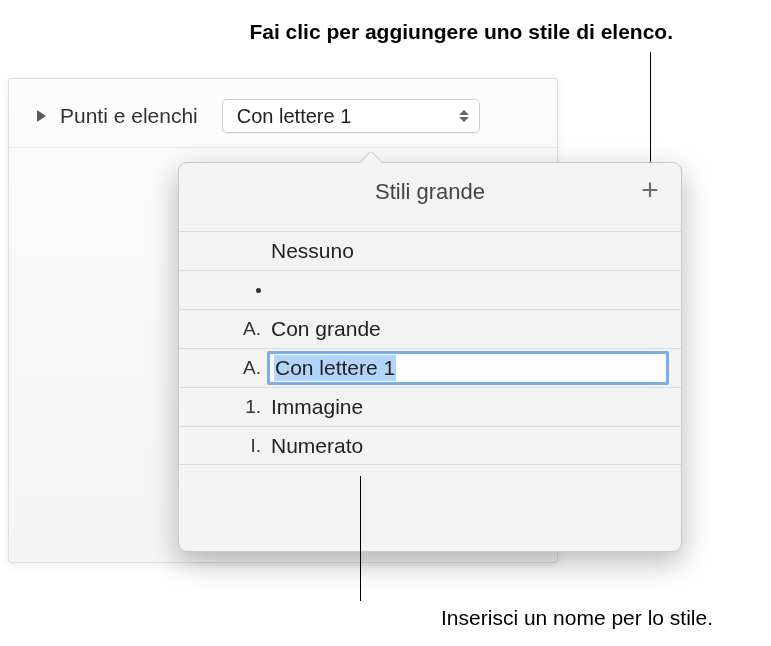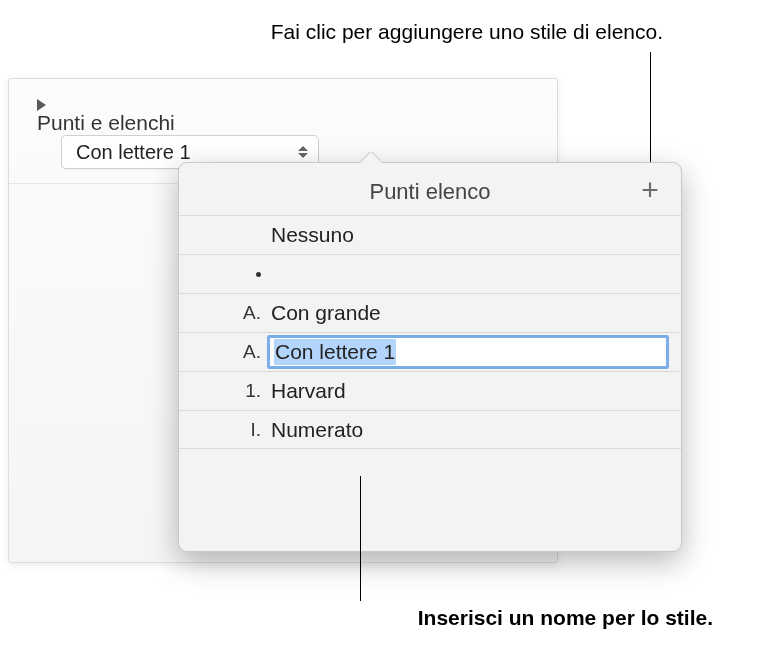--- a/index.html
+++ b/index.html
@@ -10,23 +10,24 @@
     body {
       font-family: -apple-system, BlinkMacSystemFont, "Helvetica Neue", Arial, sans-serif;
       width: 771px;
       height: 646px;
       background: #ffffff;
       position: relative;
     }
     .callout-top {
       position: absolute;
       top: 20px;
-      right: 108px;
+      right: 98px;
       font-size: 21px;
       color: #000;
+      font-weight: bold;
     }
     .callout-line-top {
       position: absolute;
       top: 52px;
       left: 650px;
       width: 1px;
       height: 120px;
       background: #000;
     }
     .panel-container {
@@ -35,23 +36,23 @@
       left: 8px;
       width: 550px;
       height: 485px;
       background: linear-gradient(to bottom, #fcfcfc, #f5f5f5);
       border: 1px solid #ddd;
       box-shadow: 0 2px 8px rgba(0,0,0,0.08);
       border-radius: 3px;
     }
     .panel-header {
       display: flex;
+      align-items: center;
       padding: 20px 14px 14px 28px;
       border-bottom: 1px solid rgba(0,0,0,0.08);
-      flex-direction: column;
     }
     .disclosure-triangle {
       width: 0;
       height: 0;
       border-top: 6px solid transparent;
       border-bottom: 6px solid transparent;
       border-left: 9px solid #5a5a5a;
       margin-right: 14px;
     }
     .header-label {
@@ -141,21 +142,21 @@
       height: 30px;
       display: flex;
       align-items: center;
       justify-content: center;
       font-size: 30px;
       font-weight: 300;
       color: #6b6b6b;
       cursor: pointer;
     }
     .style-list {
-      margin-top: 10px;
+      margin-top: 26px;
       max-height: 328px;
       overflow: hidden;
     }
     .style-item {
       display: flex;
       align-items: center;
       height: 39px;
       border-top: 1px solid rgba(0,0,0,0.1);
       padding-left: 54px;
       font-size: 21px;
@@ -212,21 +213,20 @@
       font-size: 21px;
       color: #222;
       padding: 1px 1px;
     }
     .callout-bottom {
       position: absolute;
       bottom: 16px;
       right: 58px;
       font-size: 21px;
       color: #000;
-      font-weight: bold;
     }
     .callout-line-bottom {
       position: absolute;
       top: 476px;
       left: 360px;
       width: 1px;
       height: 125px;
       background: #000;
     }
   </style>
@@ -245,21 +245,21 @@
       <span class="dropdown-arrows">
         <span class="arrow-up"></span>
         <span class="arrow-down"></span>
       </span>
     </div>
   </div>
 </div>
 
 <div class="popover">
   <div class="popover-arrow"></div>
-  <div class="popover-title">Punti elenco</div>
+  <div class="popover-title">Stili grande</div>
   <div class="add-button">+</div>
   <div class="style-list" id="style-list">
       <div class="style-item">
         <div class="bullet-marker"></div>
         <span class="style-text">Nessuno</span>
       </div>
       <div class="style-item">
         <div class="bullet-marker">
           <div class="small-dot"></div>
         </div>
@@ -275,21 +275,21 @@
           <span class="marker-text">A.</span>
         </div>
         <div class="edit-field">
           <span class="edit-selection">Con lettere 1</span>
         </div>
       </div>
       <div class="style-item">
         <div class="bullet-marker">
           <span class="marker-text">1.</span>
         </div>
-        <span class="style-text">Harvard</span>
+        <span class="style-text">Immagine</span>
       </div>
       <div class="style-item">
         <div class="bullet-marker">
           <span class="marker-text">I.</span>
         </div>
         <span class="style-text">Numerato</span>
       </div>
     </div>
 </div>
 

